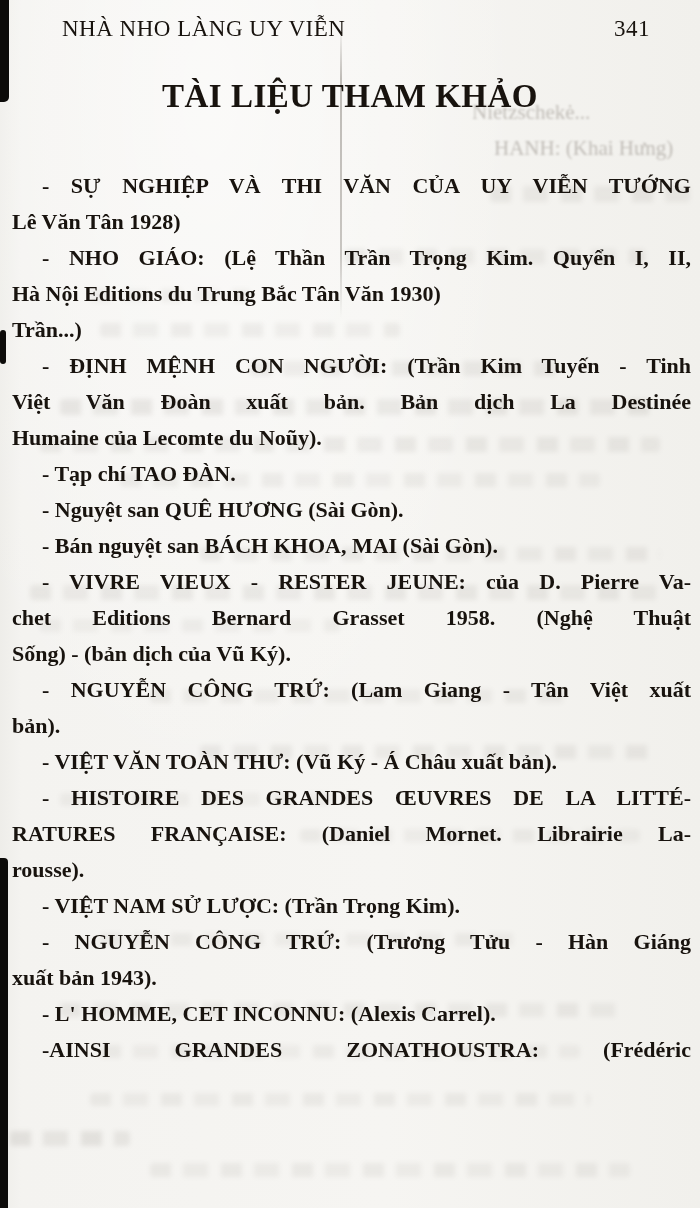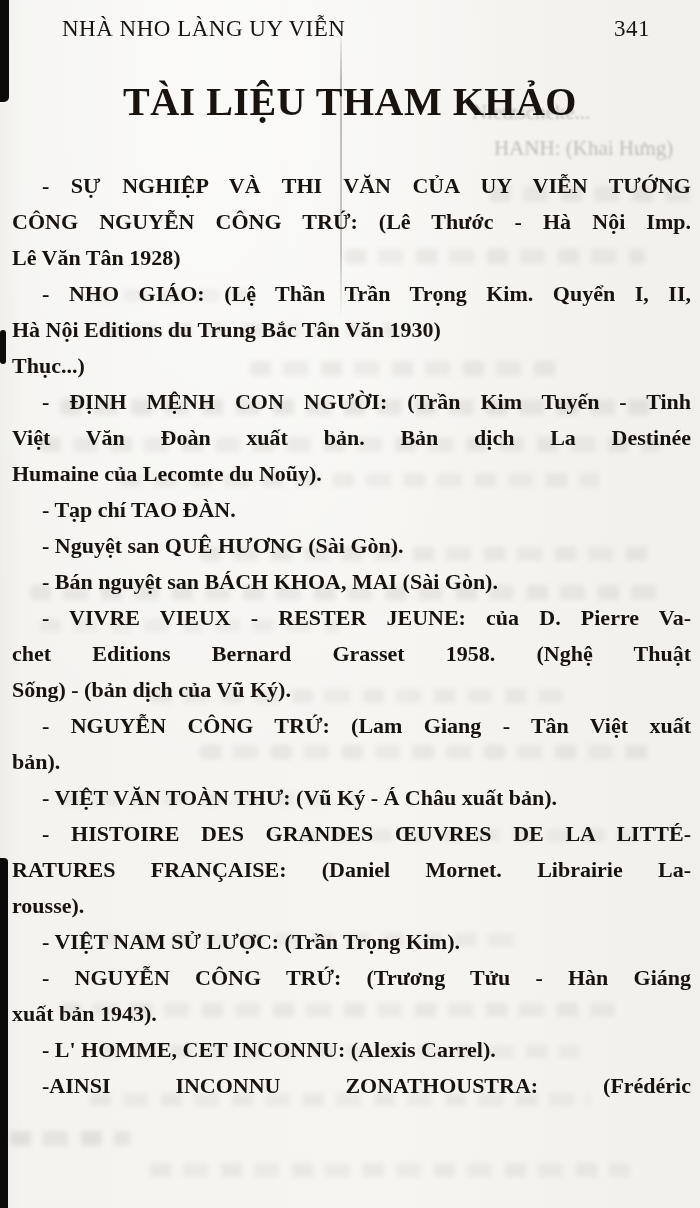--- a/index.html
+++ b/index.html
@@ -24,21 +24,21 @@
     background:linear-gradient(to bottom,rgba(120,114,106,0) 0,rgba(120,114,106,.45) 18%,rgba(120,114,106,.38) 78%,rgba(120,114,106,0) 100%);
   }
   .running-header{
     position:absolute;top:16px;left:62px;right:50px;
     display:flex;justify-content:space-between;align-items:center;
     font-size:23px;letter-spacing:.5px;white-space:nowrap;
   }
   .title{
     position:absolute;top:78px;left:0;width:100%;
     margin:0;text-align:center;
-    font-size:40px;font-weight:bold;letter-spacing:.5px;white-space:nowrap;
+    font-size:33px;font-weight:bold;letter-spacing:.5px;white-space:nowrap;
   }
   .refs{
     position:absolute;top:168px;left:12px;right:9px;
     font-size:22px;
     font-weight:bold;
   }
   .para{margin:0;}
   .line{
     height:36px;line-height:36px;overflow:hidden;
     text-align:justify;text-align-last:justify;
@@ -100,29 +100,28 @@
   <div class="running-header">
     <span>NHÀ NHO LÀNG UY VIỄN</span>
     <span>341</span>
   </div>
 
   <h1 class="title">TÀI LIỆU THAM KHẢO</h1>
 
   <div class="refs" id="refs">
       <div class="para">
         <div class="line first">- SỰ NGHIỆP VÀ THI VĂN CỦA UY VIỄN TƯỚNG</div>
-        <div class="line">CÔNG NGUYỄN CÔNG TRỨ: (Lê Thước - Hà Nội Imp.</div>
         <div class="line last">Lê Văn Tân 1928)</div>
       </div>
       <div class="para">
         <div class="line first">- NHO GIÁO: (Lệ Thần Trần Trọng Kim. Quyển I, II,</div>
         <div class="line last">Hà Nội Editions du Trung Bắc Tân Văn 1930)</div>
       </div>
       <div class="para">
-        <div class="line last">Thục...)</div>
+        <div class="line last">Trần...)</div>
       </div>
       <div class="para">
         <div class="line first">- ĐỊNH MỆNH CON NGƯỜI: (Trần Kim Tuyến - Tinh</div>
         <div class="line">Việt Văn Đoàn xuất bản. Bản dịch La Destinée</div>
         <div class="line last">Humaine của Lecomte du Noũy).</div>
       </div>
       <div class="para">
         <div class="line first last">- Tạp chí TAO ĐÀN.</div>
       </div>
       <div class="para">
@@ -152,17 +151,17 @@
         <div class="line first last">- VIỆT NAM SỬ LƯỢC: (Trần Trọng Kim).</div>
       </div>
       <div class="para">
         <div class="line first">- NGUYỄN CÔNG TRỨ: (Trương Tửu - Hàn Giáng</div>
         <div class="line last">xuất bản 1943).</div>
       </div>
       <div class="para">
         <div class="line first last">- L' HOMME, CET INCONNU: (Alexis Carrel).</div>
       </div>
       <div class="para">
-        <div class="line first">-AINSI INCONNU ZONATHOUSTRA: (Frédéric</div>
+        <div class="line first">-AINSI GRANDES ZONATHOUSTRA: (Frédéric</div>
       </div>
     </div>
 
 </div>
 
 </body></html>

